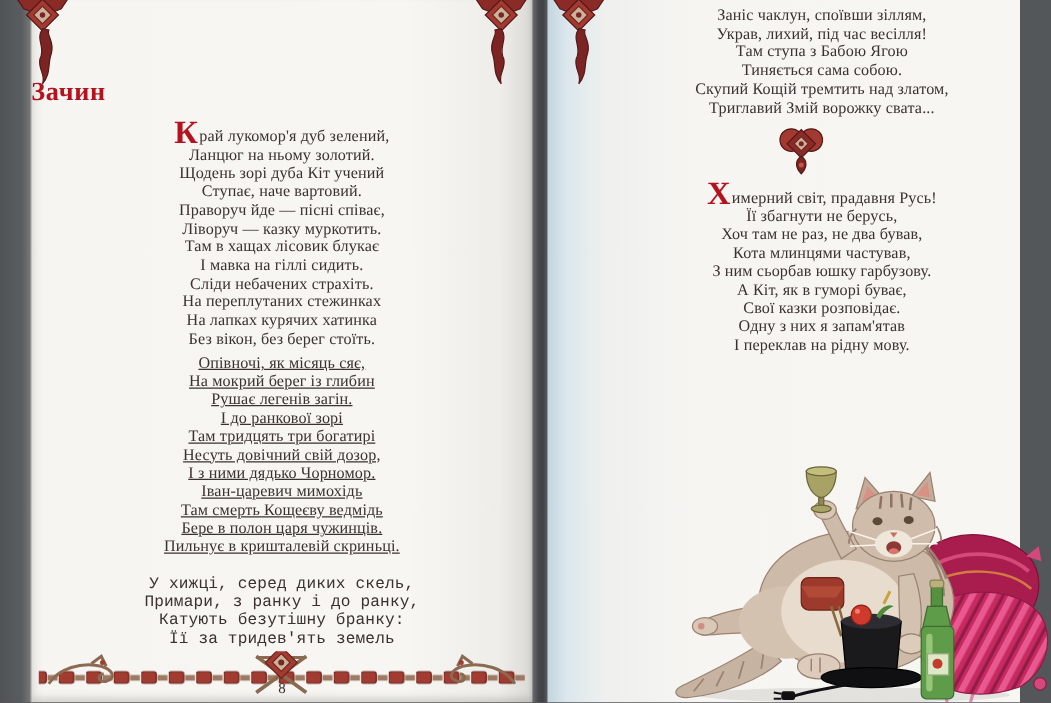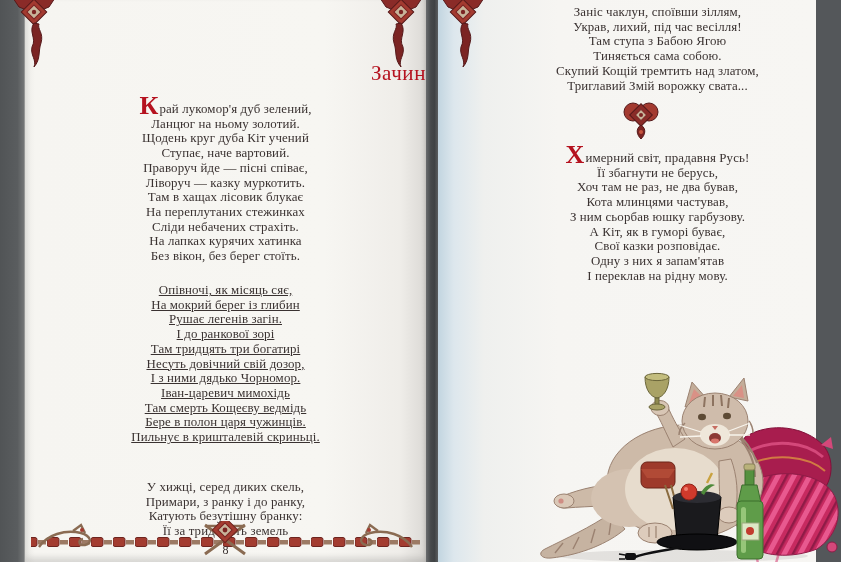--- a/index.html
+++ b/index.html
@@ -20,22 +20,22 @@
   }
   .gutter{
     position:absolute;left:426px;top:0;width:12px;height:562px;
     background:linear-gradient(90deg,#6a6c6e 0,#46494b 40%,#3f4244 70%,#5a5d5f 100%);
   }
   .left-strip{
     position:absolute;left:0;top:0;width:25px;height:562px;
     background:linear-gradient(90deg,#515456 0,#5a5d5f 70%,#737576 95%,#aeaeac 100%);
   }
   .title{
-    position:absolute;left:0;width:100%;text-align:right;
-    color:#b5121f;font-weight:normal;font-size:21px;letter-spacing:.6px;
+    position:absolute;left:0;width:100%;text-align:left;
+    color:#b5121f;font-weight:bold;font-size:21px;letter-spacing:.6px;
   }
   .poem{
     position:absolute;text-align:center;color:#3a3231;
     font-size:12.9px;line-height:14.7px;letter-spacing:.12px;
   }
   .poem .line{white-space:nowrap;}
   .dropcap{
     display:inline-block;color:#b5121f;font-weight:bold;font-size:26px;
     line-height:14.7px;position:relative;top:1px;margin-right:1px;
   }
@@ -72,46 +72,47 @@
       <circle cx="23" cy="14" r="2.2" fill="#7b2423"></circle>
       <path d="M23 25 C29 34 20 40 25 49 C27 57 20 62 23 69 C16 61 19 53 16 45 C13 35 20 31 18 26 Z" fill="#7b2423" stroke="#55191a"></path>
     </svg>
   </div>
 
   <div class="title" style="top:61px;">Зачин</div>
 
   <div class="poem" style="left:0;width:100%;top:98px;">
     <div class="line"><span class="dropcap">К</span><span>рай лукомор'я дуб зелений,</span></div>
   <div class="line">Ланцюг на ньому золотий.</div>
-      <div class="line">Щодень круг дуба Кіт учений</div>
+      <div class="line">Щодень зорі дуба Кіт учений</div>
       <div class="line">Ступає, наче вартовий.</div>
       <div class="line">Праворуч йде — пісні співає,</div>
       <div class="line">Ліворуч — казку муркотить.</div>
       <div class="line">Там в хащах лісовик блукає</div>
+      <div class="line">І мавка на гіллі сидить.</div>
+      <div class="line">Сліди небачених страхіть.</div>
       <div class="line">На переплутаних стежинках</div>
-      <div class="line">Сліди небачених страхіть.</div>
       <div class="line">На лапках курячих хатинка</div>
       <div class="line">Без вікон, без берег стоїть.</div>
     </div>
 
   <div class="poem" style="left:0;width:100%;top:283px;text-decoration:underline;">
       <div class="line">Опівночі, як місяць сяє,</div>
       <div class="line">На мокрий берег із глибин</div>
       <div class="line">Рушає легенів загін.</div>
       <div class="line">І до ранкової зорі</div>
       <div class="line">Там тридцять три богатирі</div>
       <div class="line">Несуть довічний свій дозор,</div>
       <div class="line">І з ними дядько Чорномор.</div>
       <div class="line">Іван-царевич мимохідь</div>
       <div class="line">Там смерть Кощеєву ведмідь</div>
       <div class="line">Бере в полон царя чужинців.</div>
       <div class="line">Пильнує в кришталевій скриньці.</div>
     </div>
 
-  <div class="poem" style="left:0;width:100%;top:480px;">
+  <div class="poem" style="left:0;width:100%;top:460px;font-family:Liberation Mono, monospace;">
       <div class="line">У хижці, серед диких скель,</div>
       <div class="line">Примари, з ранку і до ранку,</div>
       <div class="line">Катують безутішну бранку:</div>
       <div class="line">Її за тридев'ять земель</div>
     </div>
 
   <div class="orn" style="left:0;top:521px;">
     <svg width="401" height="36" viewBox="0 0 401 36">
       <defs>
         <pattern id="chain" width="22" height="14" patternUnits="userSpaceOnUse">

